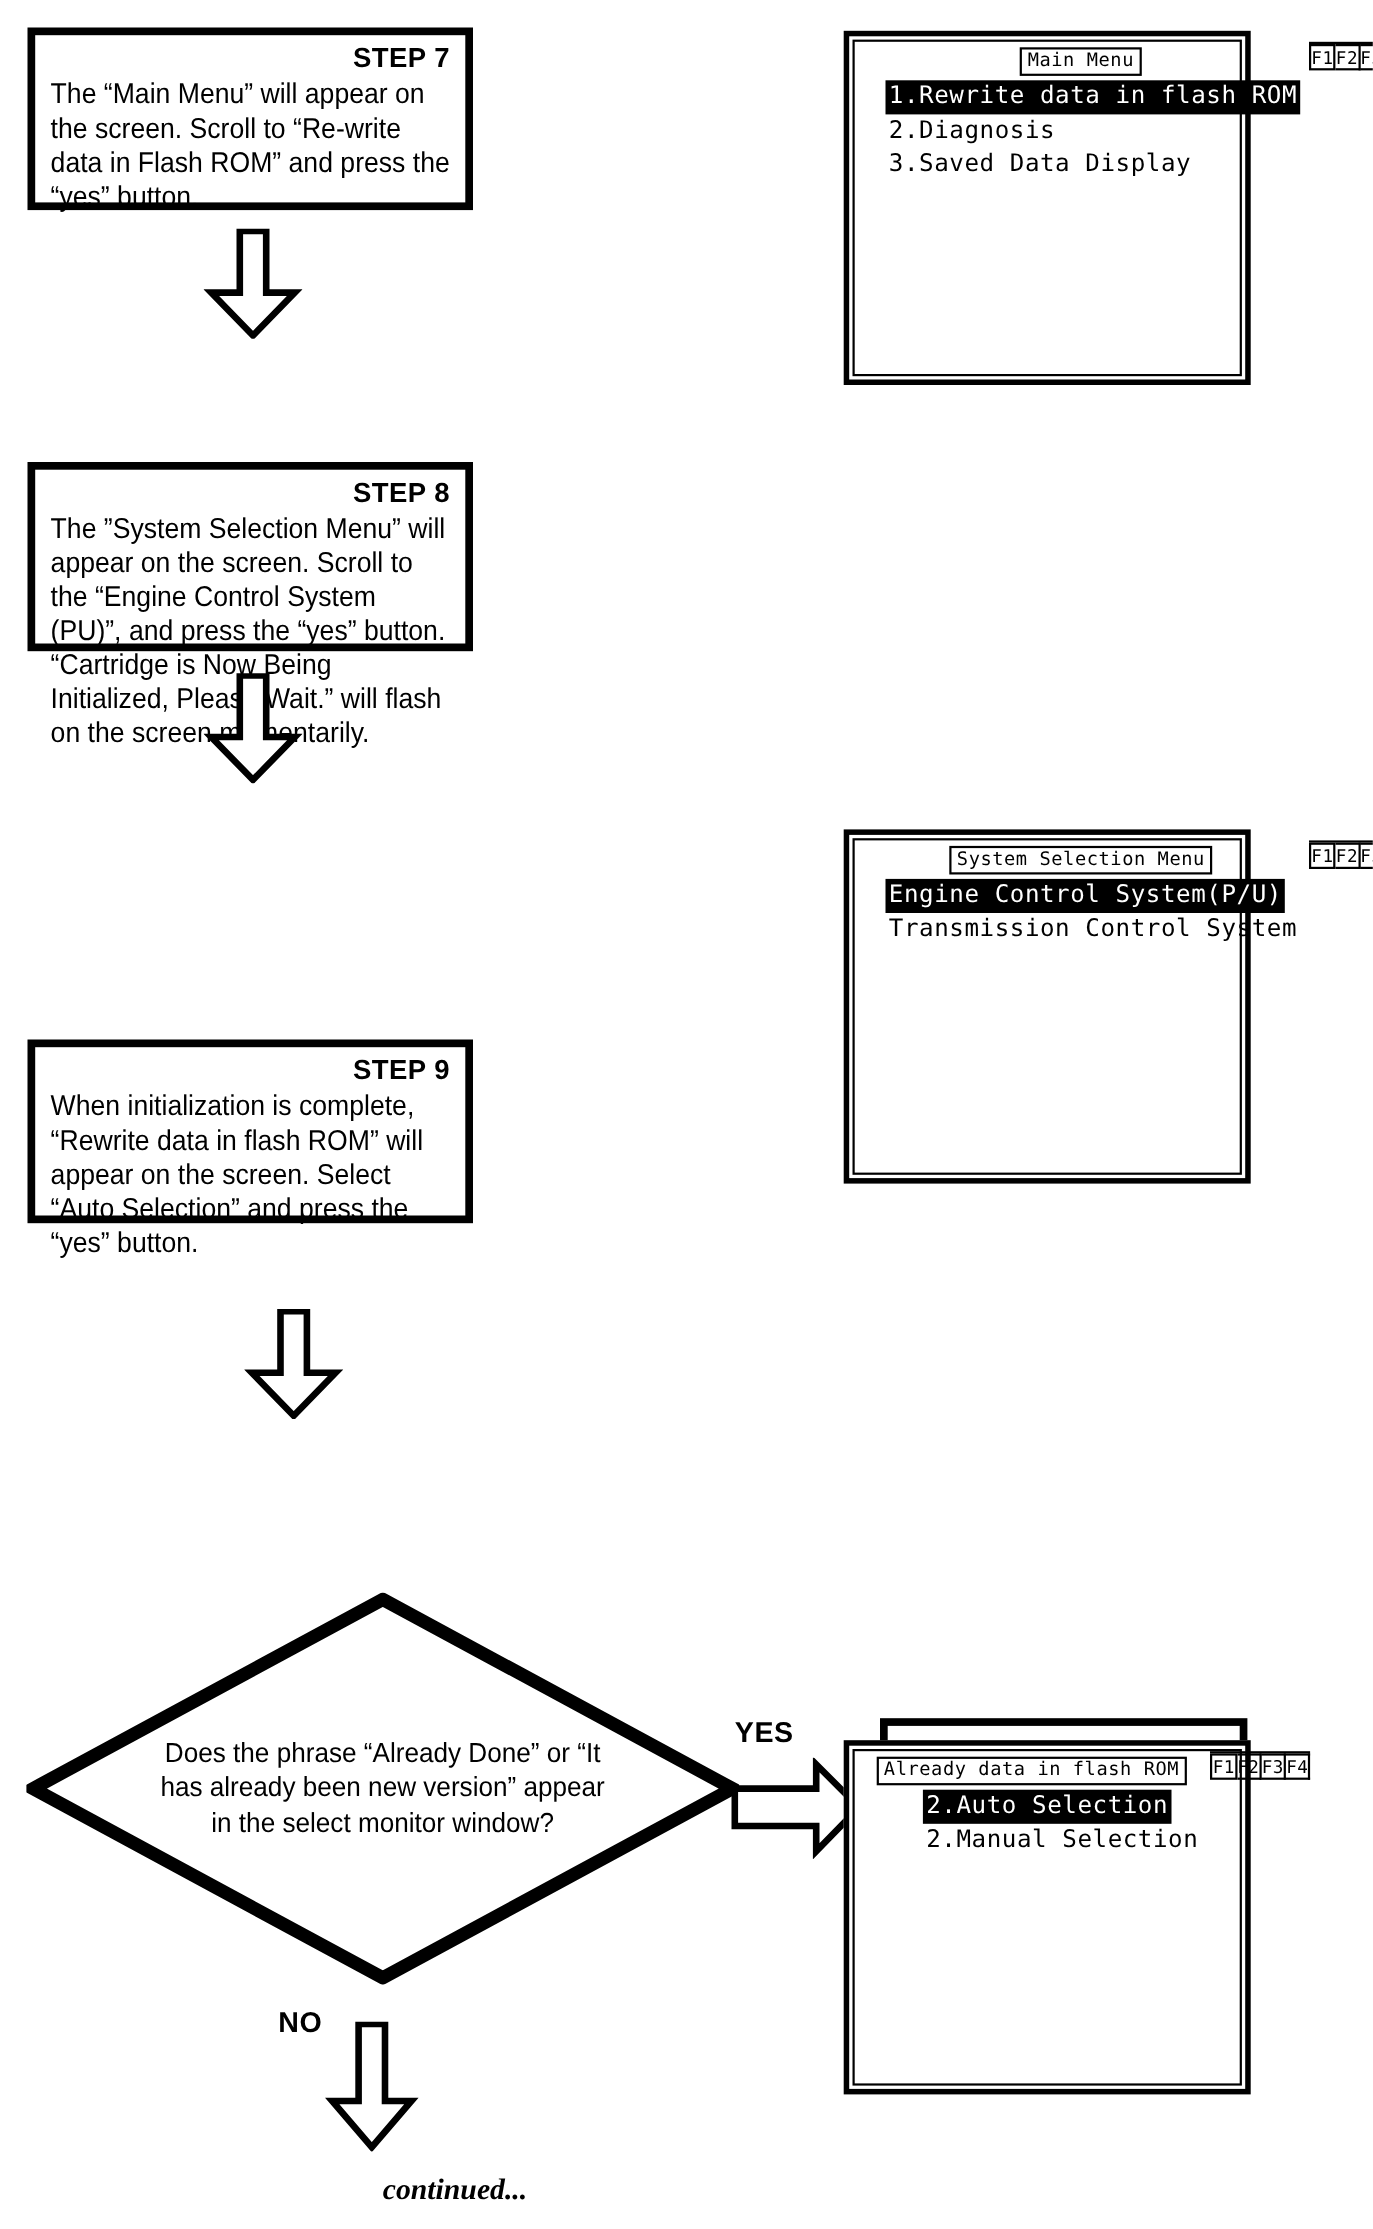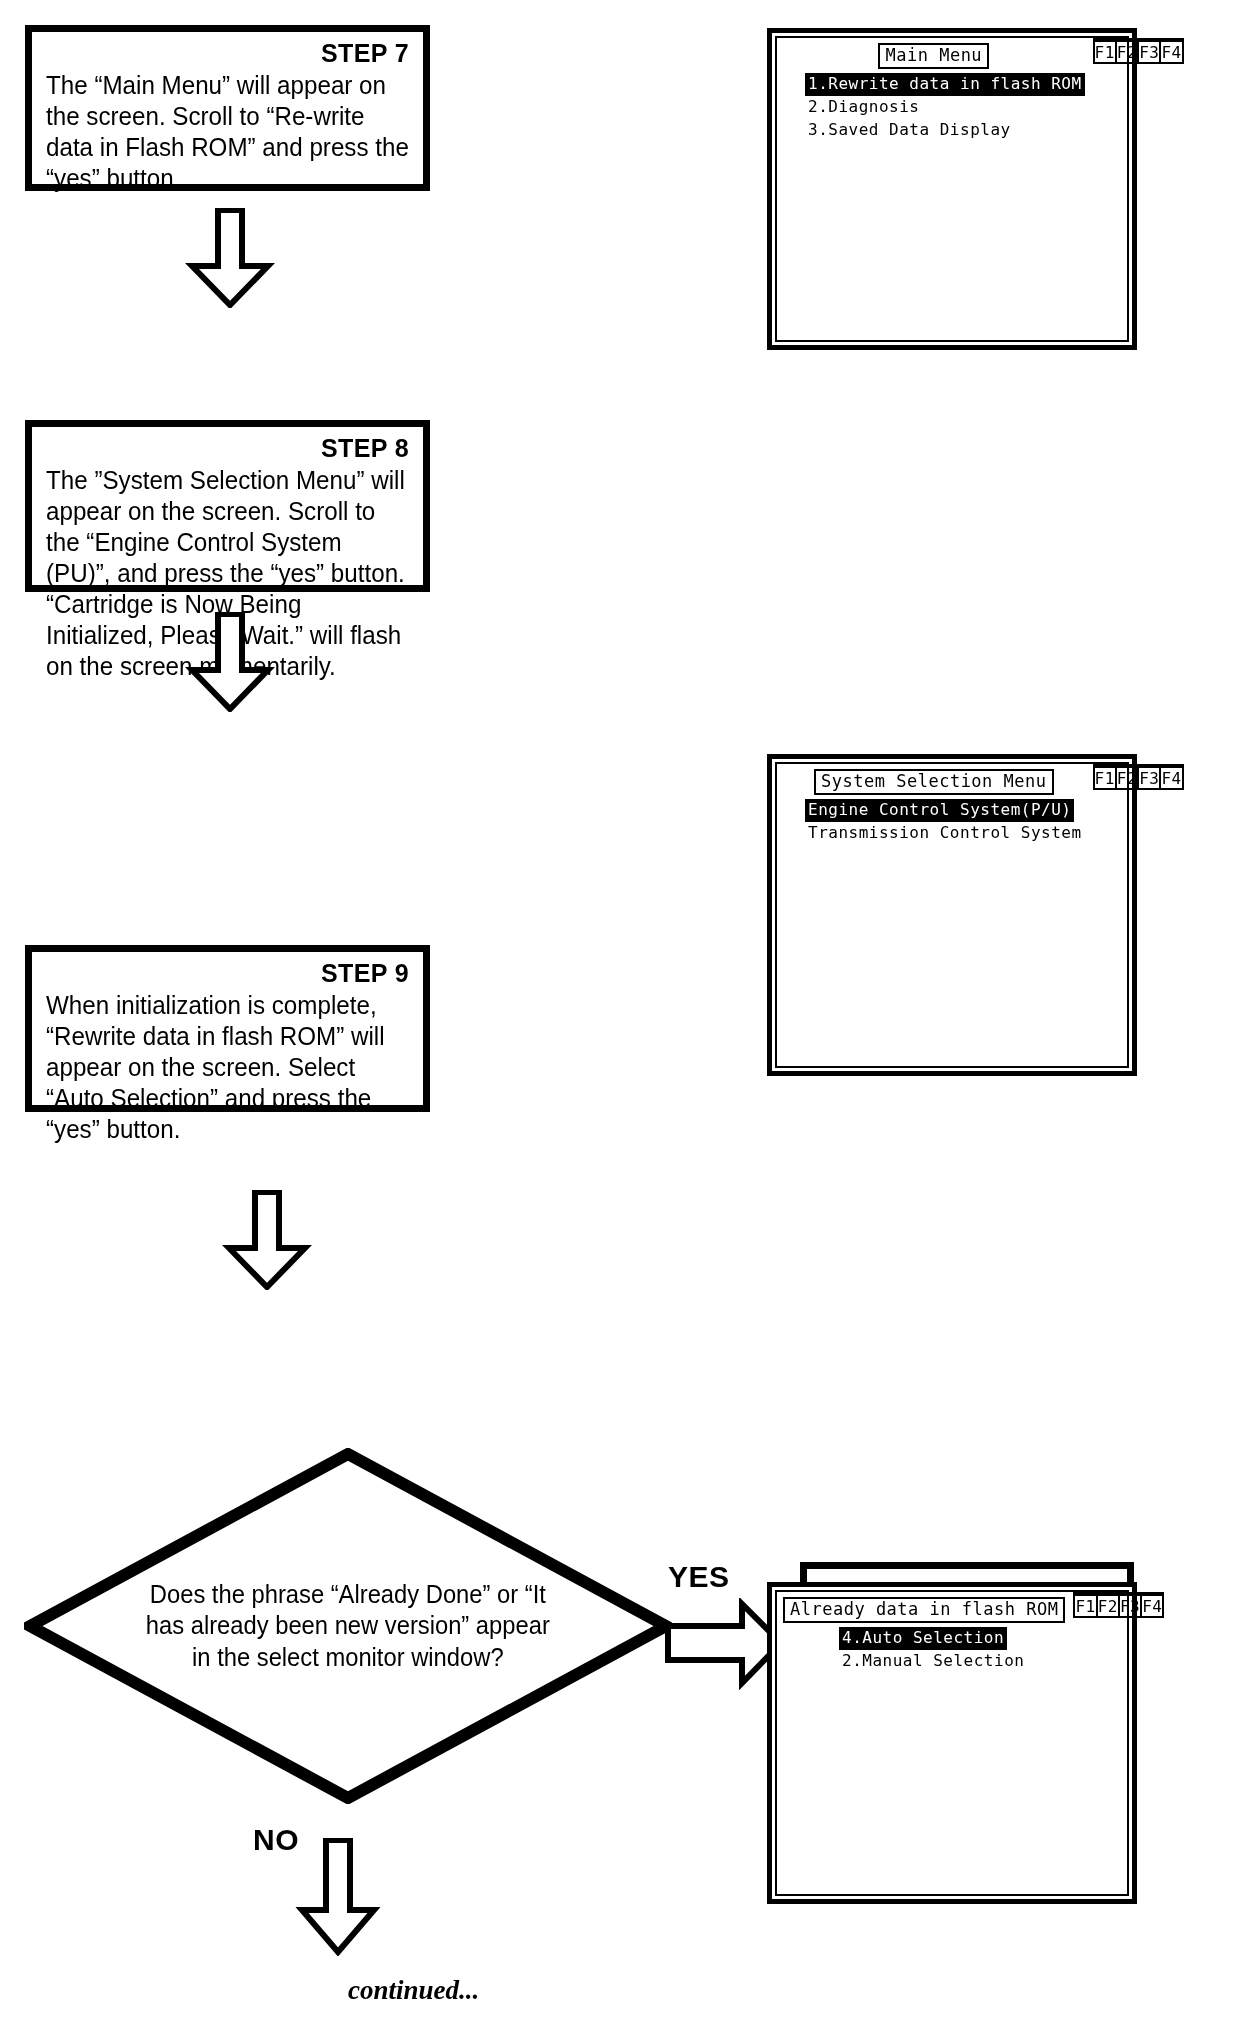--- a/index.html
+++ b/index.html
@@ -45,21 +45,21 @@
     display:flex;align-items:center;justify-content:center;
     text-align:center;font-size:25px;line-height:1.26;
     pointer-events:none;
   }
   .diamond-text span{display:block;width:66%;transform:scaleX(.95);}
 
   
   .arrow svg{display:block;}
 
   
-  .branch-label{font-weight:bold;font-size:30px;letter-spacing:.5px;}
+  .branch-label{font-weight:bold;font-size:26px;letter-spacing:.5px;}
 
   .continued{
     font-family:"Liberation Serif","DejaVu Serif",serif;
     font-weight:bold;font-style:italic;font-size:27px;margin-left:38px;
   }
 
   
   .lcd{
     border:5px solid #000;background:#fff;box-sizing:border-box;
     position:relative;
@@ -71,21 +71,21 @@
     display:flex;flex-direction:row;
   }
   .lcd-screen{flex:1;padding:5px 6px 0 6px;position:relative;}
   .lcd-title-row{display:flex;justify-content:center;margin-bottom:4px;}
   .lcd-title{
     border:2px solid #000;padding:0px 5px 1px 5px;
     font-size:17px;line-height:1.25;letter-spacing:.5px;white-space:nowrap;
   }
   .lcd-items{padding-left:22px;}
   .lcd-item{
-    font-size:16px;line-height:1.30;letter-spacing:.5px;white-space:nowrap;
+    font-size:22px;line-height:1.30;letter-spacing:.5px;white-space:nowrap;
     display:inline-block;padding:1px 3px;text-align:right;
   }
   .lcd-item.sel{background:#000;color:#fff;}
   .lcd-items.indent-2{padding-left:56px;}
 
   .fkeys{
     display:flex;border-top:2px solid #000;
     height:24px;flex:0 0 auto;margin:0 12px 2px 2px;
   }
   .fkey{
@@ -201,21 +201,21 @@
   </div>
 </div>
 
 <div class="abs lcd" style="left:767px;top:938px;width:370px;height:322px;">
   <div class="lcd-inner">
     <div class="lcd-screen">
       <div class="lcd-title-row">
         <div class="lcd-title">Already data in flash ROM</div>
       </div>
       <div class="lcd-items indent-2">
-        <div><span class="lcd-item sel">4.Auto Selection</span></div>
+        <div><span class="lcd-item sel">2.Auto Selection</span></div>
         <div><span class="lcd-item">2.Manual Selection</span></div>
       </div>
     </div>
     <div class="fkeys">
       <div class="fkey">F1</div>
       <div class="fkey">F2</div>
       <div class="fkey">F3</div>
       <div class="fkey">F4</div>
     </div>
   </div>

